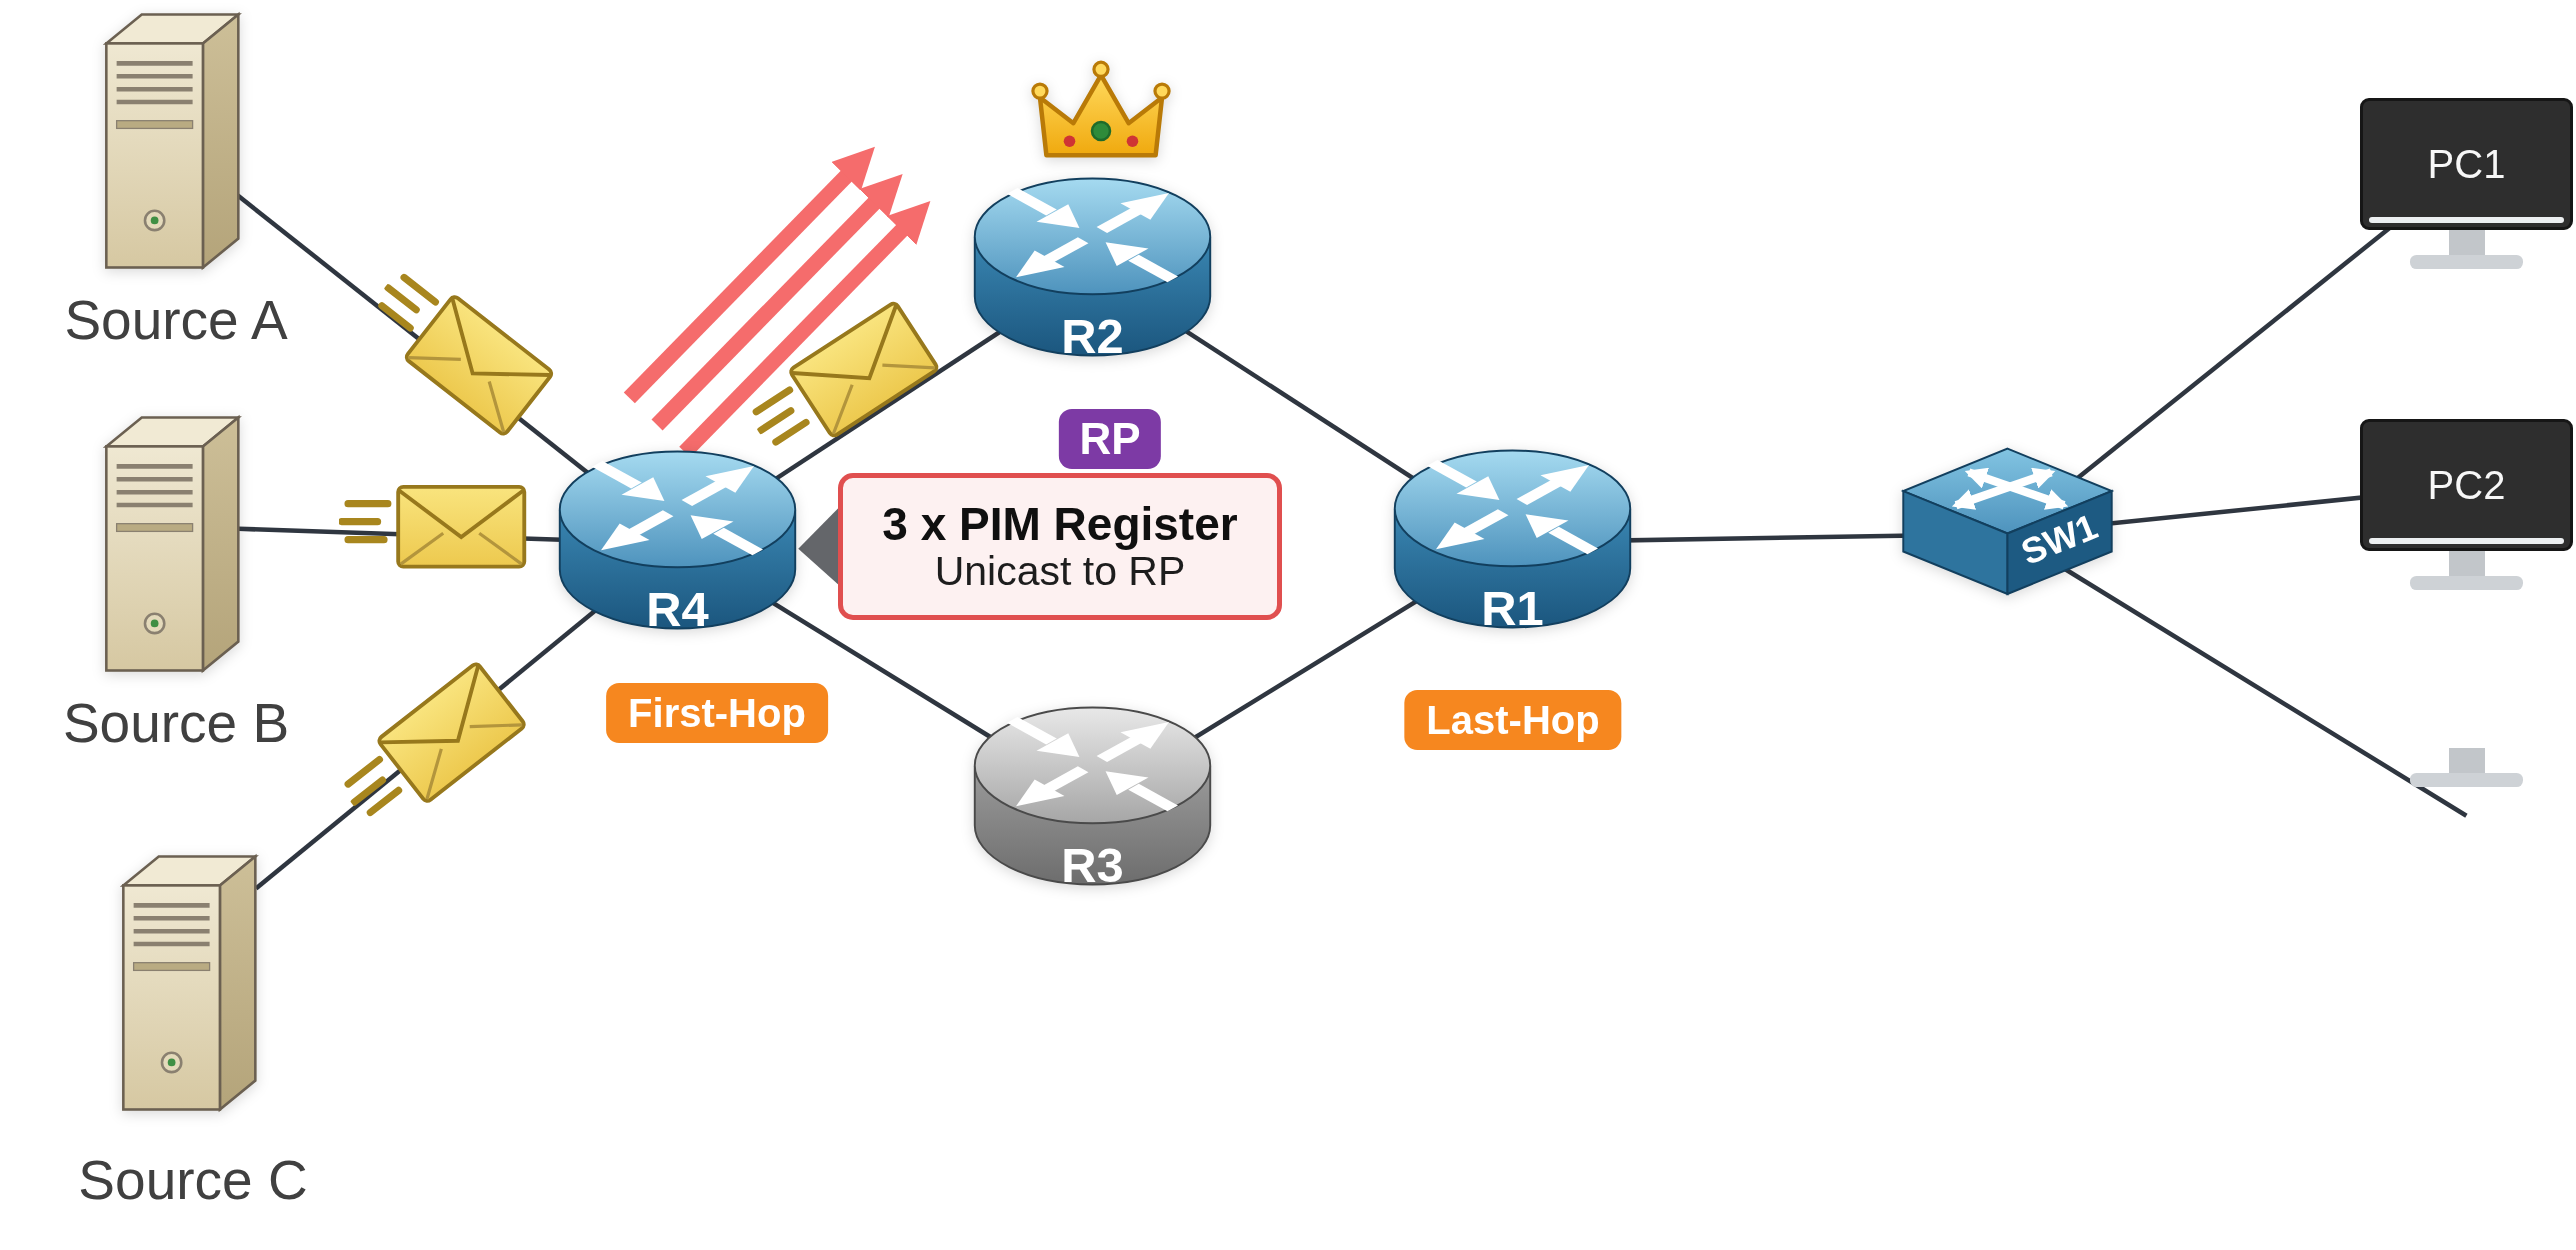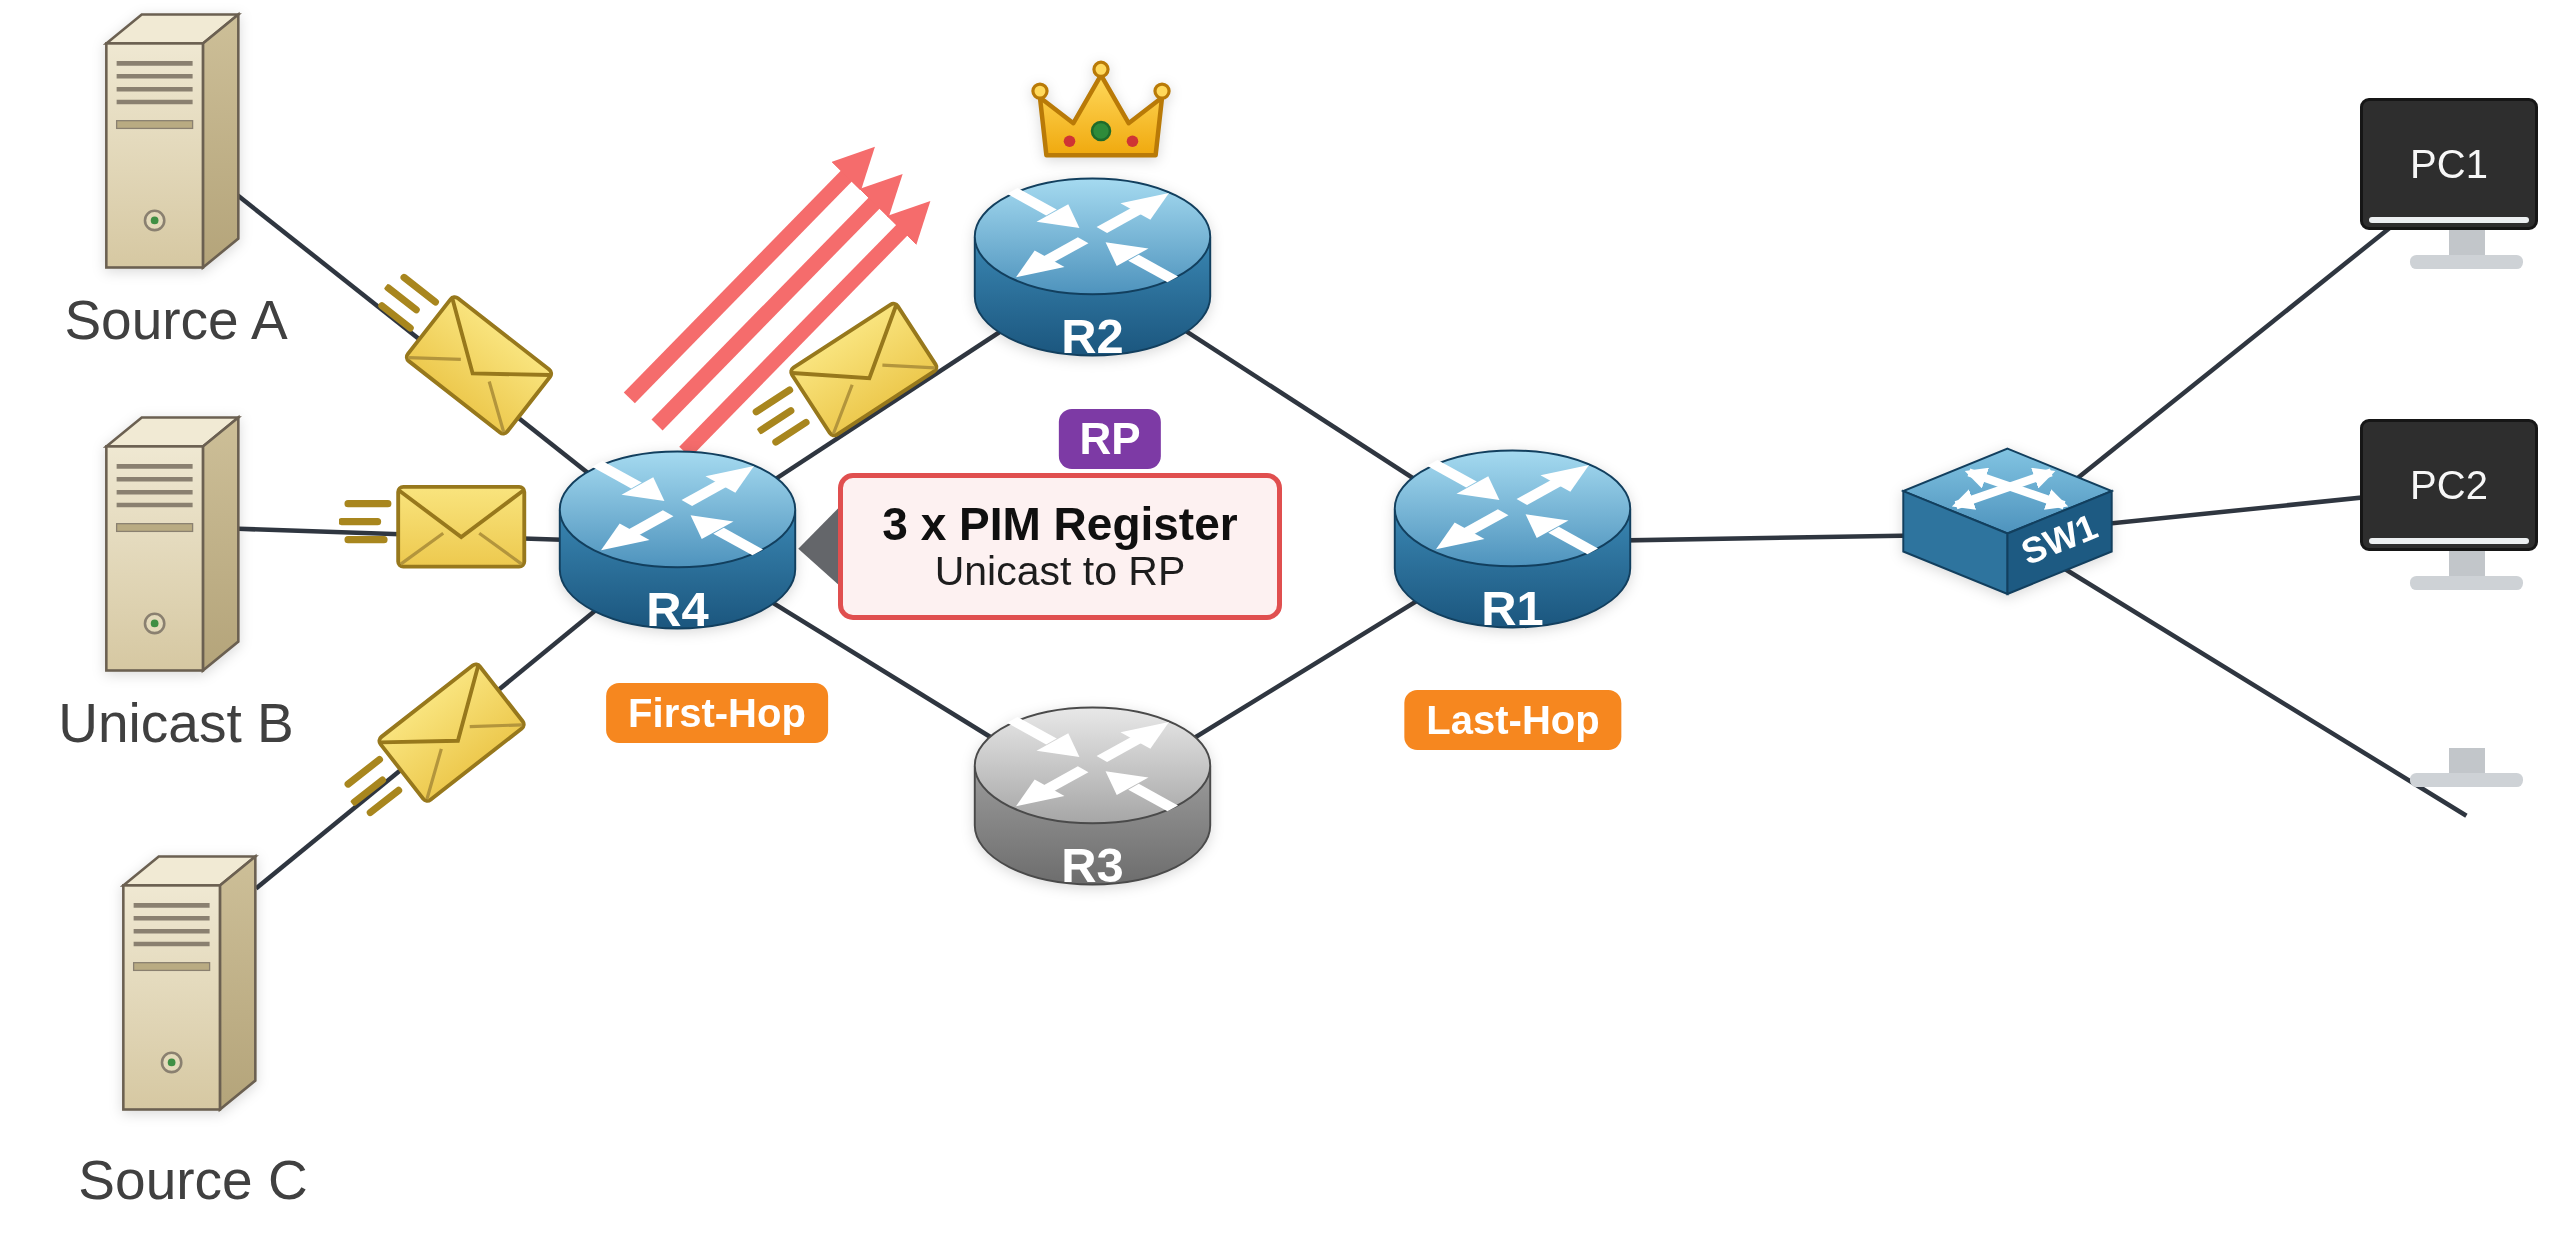--- a/index.html
+++ b/index.html
@@ -25,21 +25,21 @@
   .callout {
     position:absolute; left:838px; top:473px; width:444px; height:147px; z-index:5;
     background:#fdf1f1; border:5.2px solid #e04f4f; border-radius:15px;
     display:flex; flex-direction:column; align-items:center; justify-content:center;
     box-sizing:border-box;
   }
   .callout .t1 { font-size:46px; font-weight:bold; color:#101010; line-height:1.1; }
   .callout .t2 { font-size:41px; color:#1d1d1d; margin-top:0; line-height:1.1; }
   .pc { position:absolute; width:213px; z-index:3; }
   .pc-monitor {
-    position:relative; width:178px; height:132px; background:#2e2e2e;
+    position:relative; width:213px; height:132px; background:#2e2e2e;
     border:3.2px solid #161616; border-radius:9px; box-sizing:border-box;
     display:flex; align-items:center; justify-content:center;
   }
   .pc-label { color:#f7f7f7; font-size:40px; }
   .pc-strip { position:absolute; left:6.4px; right:6.4px; bottom:3.9px; height:6.4px; background:#eceff1; border-radius:3.2px; }
   .pc-neck { margin:0 auto; width:36px; height:26px; background:#c2c6ca; }
   .pc-base { margin:-1.3px auto 0; width:113px; height:14px; background:#ced2d6; border-radius:6.4px; }
 </style>
 </head>
 <body>
@@ -201,21 +201,21 @@
         <line x1="46" y1="106" x2="164" y2="106"></line>
       <line x1="46" y1="126" x2="164" y2="126"></line>
         <line x1="46" y1="146" x2="164" y2="146"></line>
     </g>
     <rect x="46" y="175" width="118" height="12" fill="#b9ab82" stroke="#8a8070" stroke-width="2"></rect>
     <circle cx="105" cy="330" r="15" fill="#e4dabb" stroke="#8a8070" stroke-width="4"></circle>
     <circle cx="105" cy="330" r="6" fill="#3f8f44"></circle>
   </svg>
 
   <div class="src-label" style="left:176px;top:288px">Source A</div>
-  <div class="src-label" style="left:176px;top:691px">Unicast B</div>
+  <div class="src-label" style="left:176px;top:691px">Source B</div>
   <div class="src-label" style="left:193px;top:1148px">Source C</div>
 
   <svg class="node" style="left:555px;top:447px" width="245" height="193" viewBox="0 0 380 300">
     <path d="M7,100 L7,190 A183,92 0 0 0 373,190 L373,100 Z" fill="url(#gBodyBlue)" stroke="#123f5e" stroke-width="3"></path>
     <ellipse cx="190" cy="97" rx="183" ry="90" fill="url(#gTopBlue)" stroke="#123f5e" stroke-width="3"></ellipse>
     <g transform="translate(190,95) scale(1.45,0.8)" fill="#fff">
       <g stroke="#fff" stroke-width="16">
         <line x1="10" y1="-10" x2="50" y2="-50"></line>
           <line x1="-10" y1="10" x2="-50" y2="50"></line>
         <line x1="-86" y1="-86" x2="-44" y2="-44"></line>

